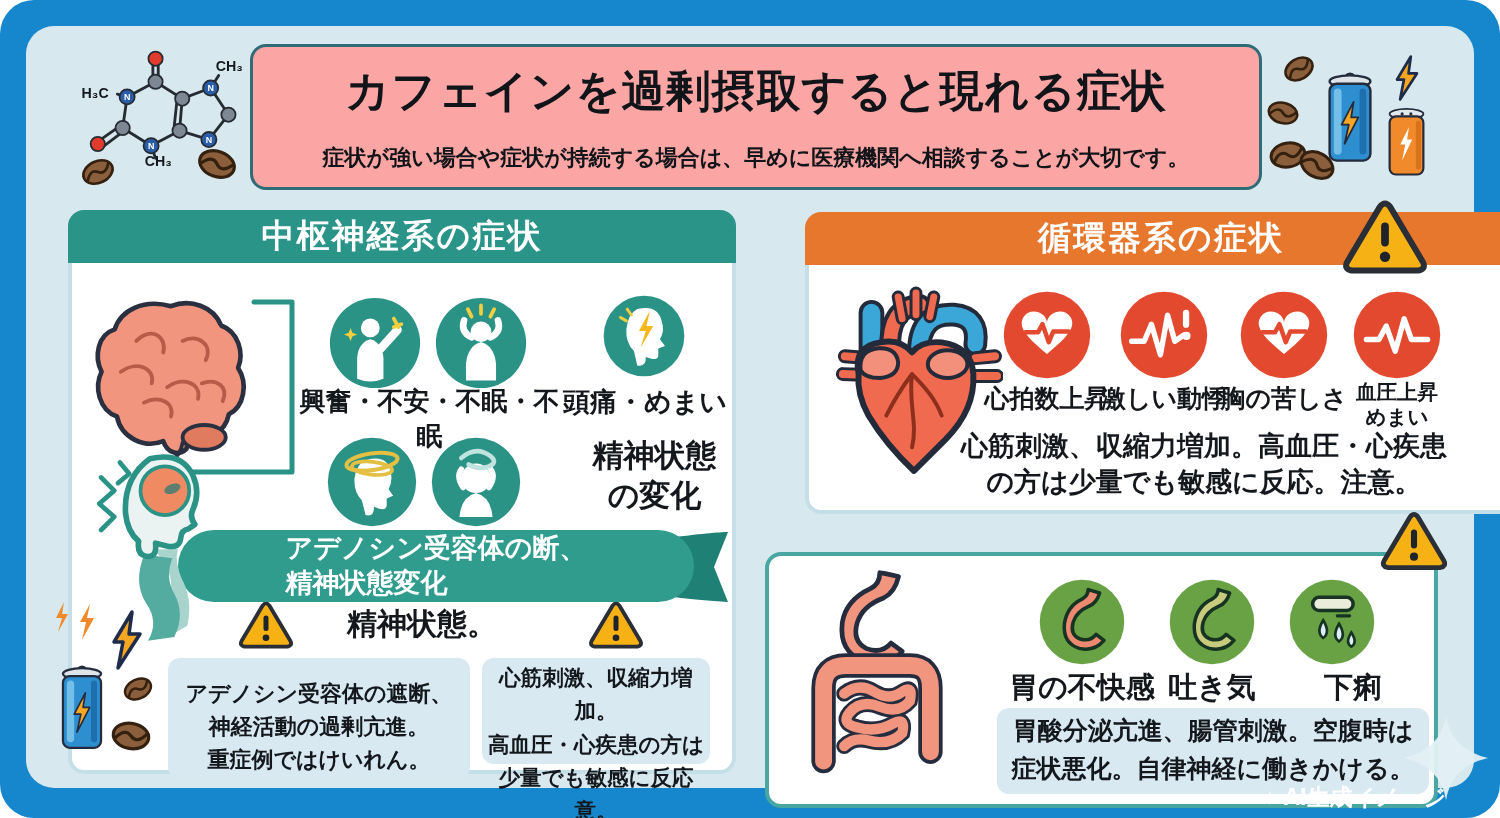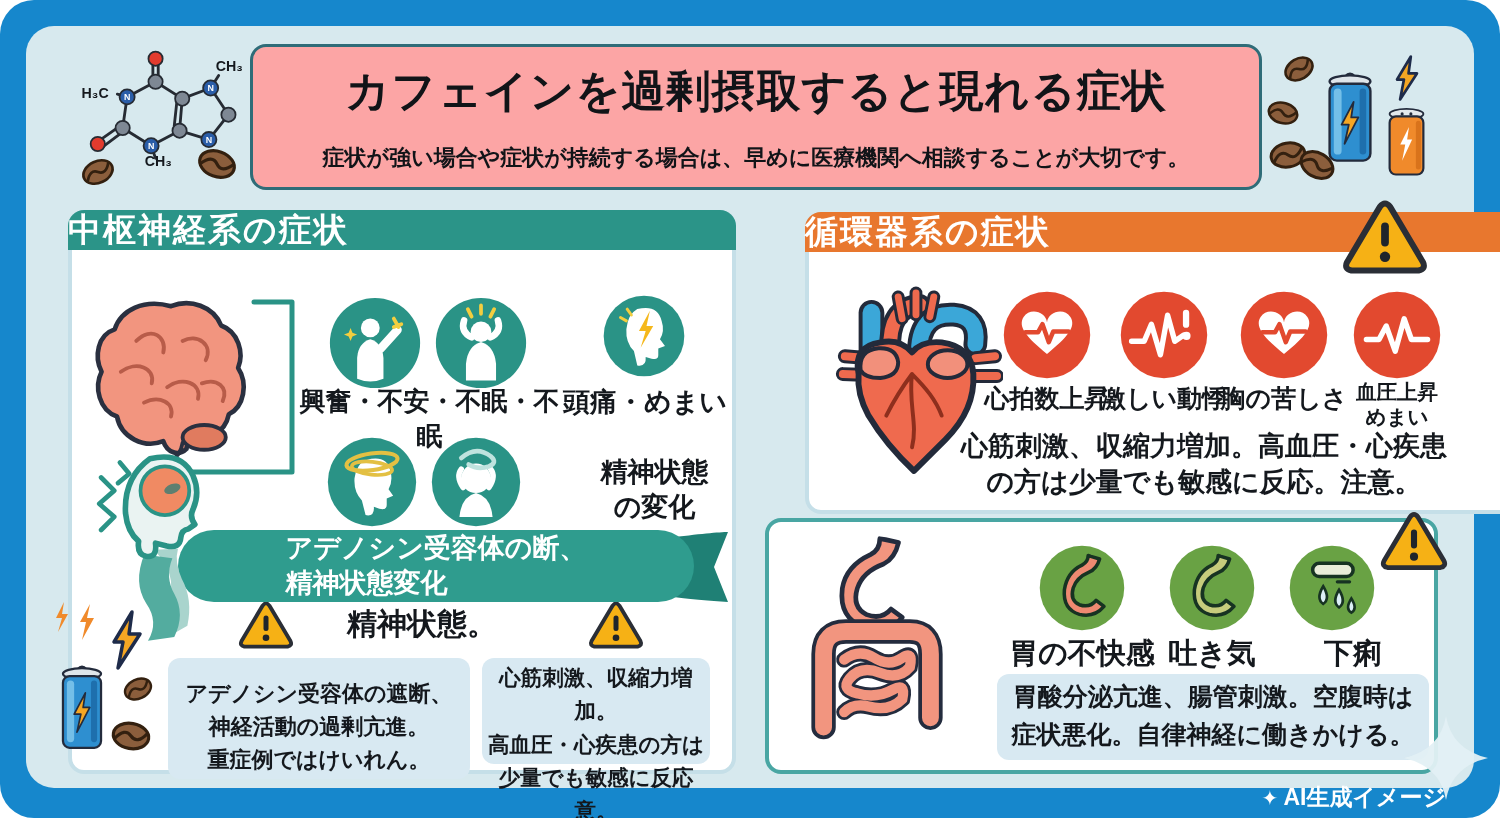--- a/index.html
+++ b/index.html
@@ -5,22 +5,22 @@
   html,body{margin:0;padding:0;}
   body{width:1500px;height:818px;position:relative;font-family:"Liberation Sans","DejaVu Sans",sans-serif;background:#ffffff;overflow:hidden;}
   .abs{position:absolute;}
   .frame{position:absolute;inset:0;background:#1687CC;border-radius:34px;}
   .inner{position:absolute;left:26px;top:26px;right:26px;bottom:30px;background:#D7E9EE;border-radius:28px;}
   .titlebox{position:absolute;left:250px;top:44px;width:1006px;height:140px;background:#fca5a5;border:3px solid #2F6C78;border-radius:16px;display:flex;flex-direction:column;align-items:center;justify-content:center;z-index:2;}
   .title{font-size:44px;font-weight:800;color:#111418;letter-spacing:1px;}
   .subtitle{font-size:22px;font-weight:700;color:#111418;margin-top:22px;}
   .panel{position:absolute;background:#ffffff;border-radius:16px;z-index:1;}
   .panel.blue-border{border:4px solid #C5DFE8;}
-  .panel.teal-border{border:4px solid #49A6A3;}
-  .panel-header{position:absolute;left:-4px;right:-4px;top:-4px;height:40px;border-radius:16px 16px 0 0;display:flex;align-items:center;color:#fff;font-size:33px;font-weight:800;letter-spacing:2px;}
+  .panel.teal-border{border:4px solid #49A6A3;margin-top:34px;}
+  .panel-header{position:absolute;left:-4px;right:-4px;top:-4px;height:53px;border-radius:16px 16px 0 0;display:flex;align-items:center;justify-content:center;color:#fff;font-size:33px;font-weight:800;letter-spacing:2px;}
   .txt{position:absolute;font-weight:700;color:#14181D;text-align:center;}
   .pre{white-space:pre-line;}
   .notebox{position:absolute;background:#D8E9F2;border-radius:12px;text-align:center;font-weight:700;color:#14181D;}
   .banner{position:absolute;background:#2F9C8E;border-radius:36px;display:flex;align-items:center;justify-content:center;color:#fff;font-weight:800;text-align:left;z-index:2;}
   .footer{position:absolute;right:54px;top:782px;display:flex;align-items:center;color:#ffffff;font-weight:700;font-size:23px;z-index:7;}
   .footer .sp{font-size:20px;margin-right:5px;}
   svg{display:block;}
 </style>
 </head>
 <body>
@@ -180,21 +180,21 @@
     <ellipse cx="50" cy="35" rx="22" ry="7" fill="none" stroke="#E3C043" stroke-width="4" transform="rotate(6 50 35)"></ellipse>
   </svg>
   <svg class="abs" style="left:358px;top:222px;width:92px;height:92px;" viewBox="0 0 100 100">
     <circle cx="50" cy="50" r="48" fill="#2A9386"></circle>
     <circle cx="50" cy="46" r="16" fill="#fff"></circle>
     <path d="M50,62 Q34,66 32,88 L68,88 Q66,66 50,62 Z" fill="#fff"></path>
     <path d="M36,56 Q28,44 34,36" stroke="#fff" stroke-width="6" fill="none" stroke-linecap="round"></path>
     <path d="M64,56 Q72,44 66,36" stroke="#fff" stroke-width="6" fill="none" stroke-linecap="round"></path>
     <path d="M34,24 Q50,10 66,22 Q74,29 64,33 Q52,37 42,31" stroke="#BFE3DE" stroke-width="5" fill="none" stroke-linecap="round"></path>
   </svg>
-  <div class="txt pre" style="left:500px;top:222px;width:165px;font-size:27px;line-height:1.3;margin-top:19px;">精神状態
+  <div class="txt pre" style="left:500px;top:222px;width:165px;font-size:31px;line-height:1.3;">精神状態
 の変化</div>
 
   <svg class="abs" style="left:16px;top:226px;width:150px;height:210px;z-index:3;" viewBox="0 0 160 220">
     <polyline points="14,38 28,52 12,66 28,80 14,94" stroke="#2A9386" stroke-width="5" fill="none" stroke-linecap="round" stroke-linejoin="round"></polyline>
     <polyline points="34,22 44,34 32,44" stroke="#2A9386" stroke-width="5" fill="none" stroke-linecap="round" stroke-linejoin="round"></polyline>
     <path d="M70,115 Q96,140 86,170 Q80,190 92,204 L106,196 Q112,168 100,146 Q92,128 96,114 Z" fill="#A9D4CD"></path>
     <path d="M60,120 Q48,150 62,172 Q76,192 64,212 L92,208 Q104,184 92,162 Q82,144 90,124 Z" fill="#53AC9F"></path>
     <path d="M66,18 Q100,10 112,36 Q120,54 112,72 Q108,80 114,88 L107,93 Q100,94 99,102 Q98,114 84,111 L72,108 Q74,124 62,122 Q52,120 54,106 Q42,96 40,76 Q38,38 66,18 Z" fill="#EAF3F2" stroke="#2A9386" stroke-width="6" stroke-linejoin="round"></path>
     <circle cx="82" cy="52" r="26" fill="#F08A63" stroke="#2A9386" stroke-width="4"></circle>
     <ellipse cx="90" cy="50" rx="9" ry="5" fill="#5E7F70" transform="rotate(-20 90 50)"></ellipse>

